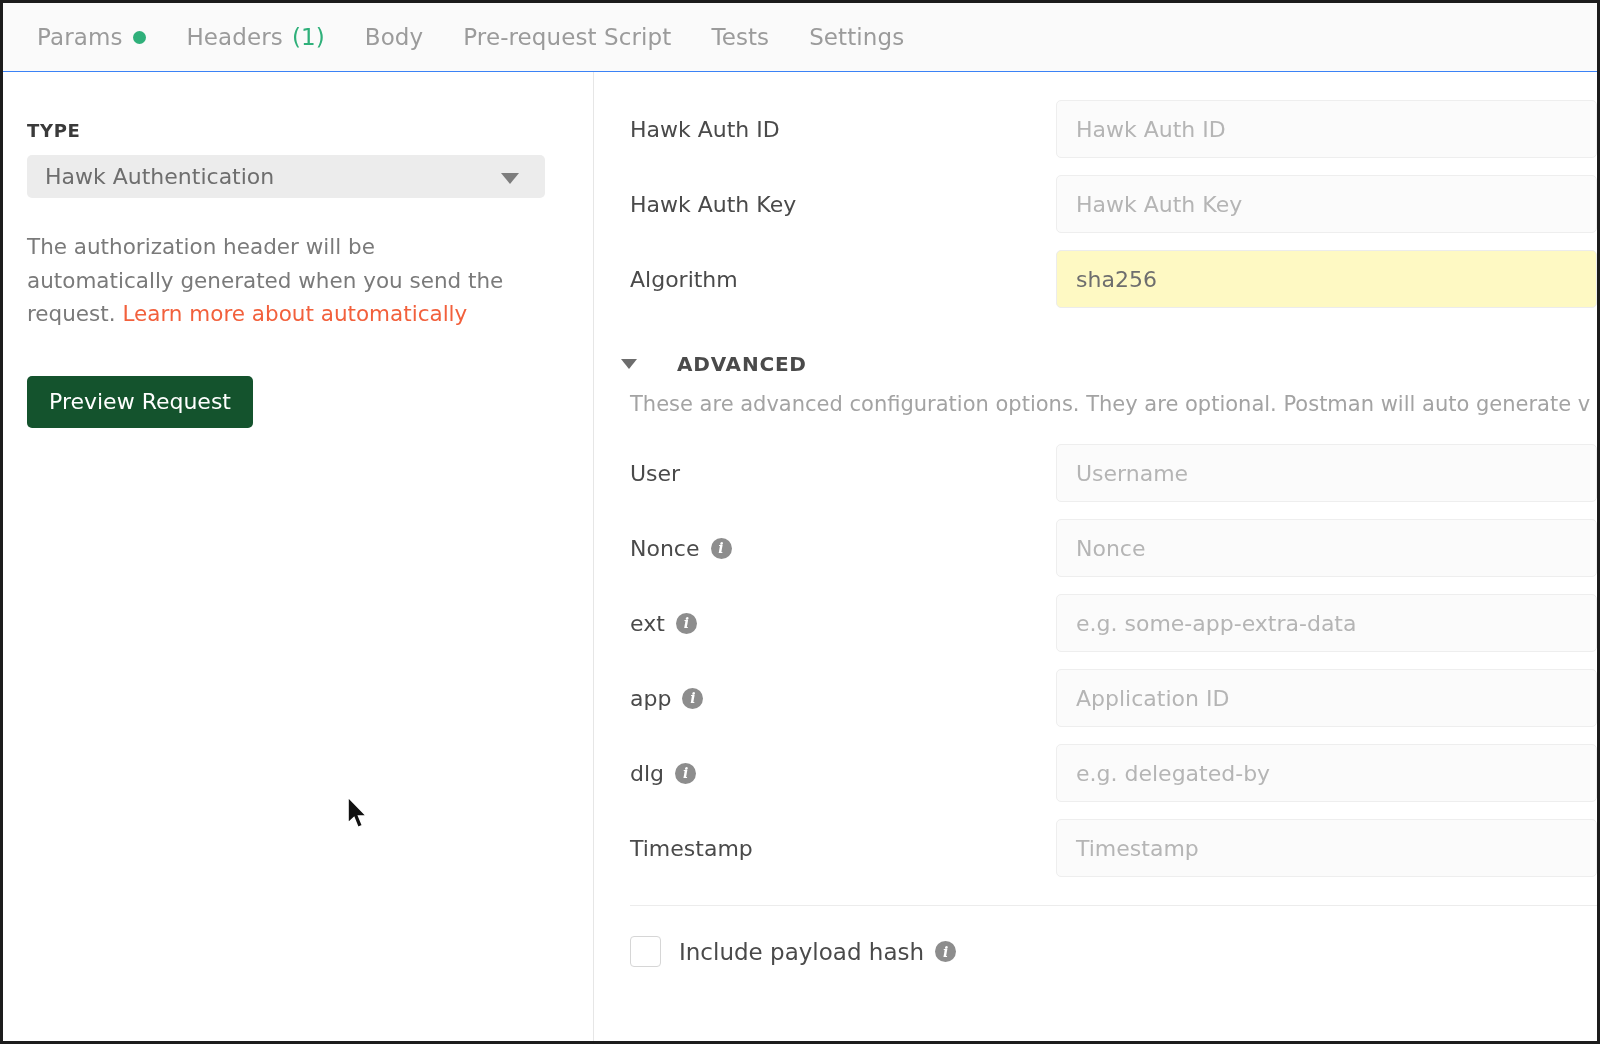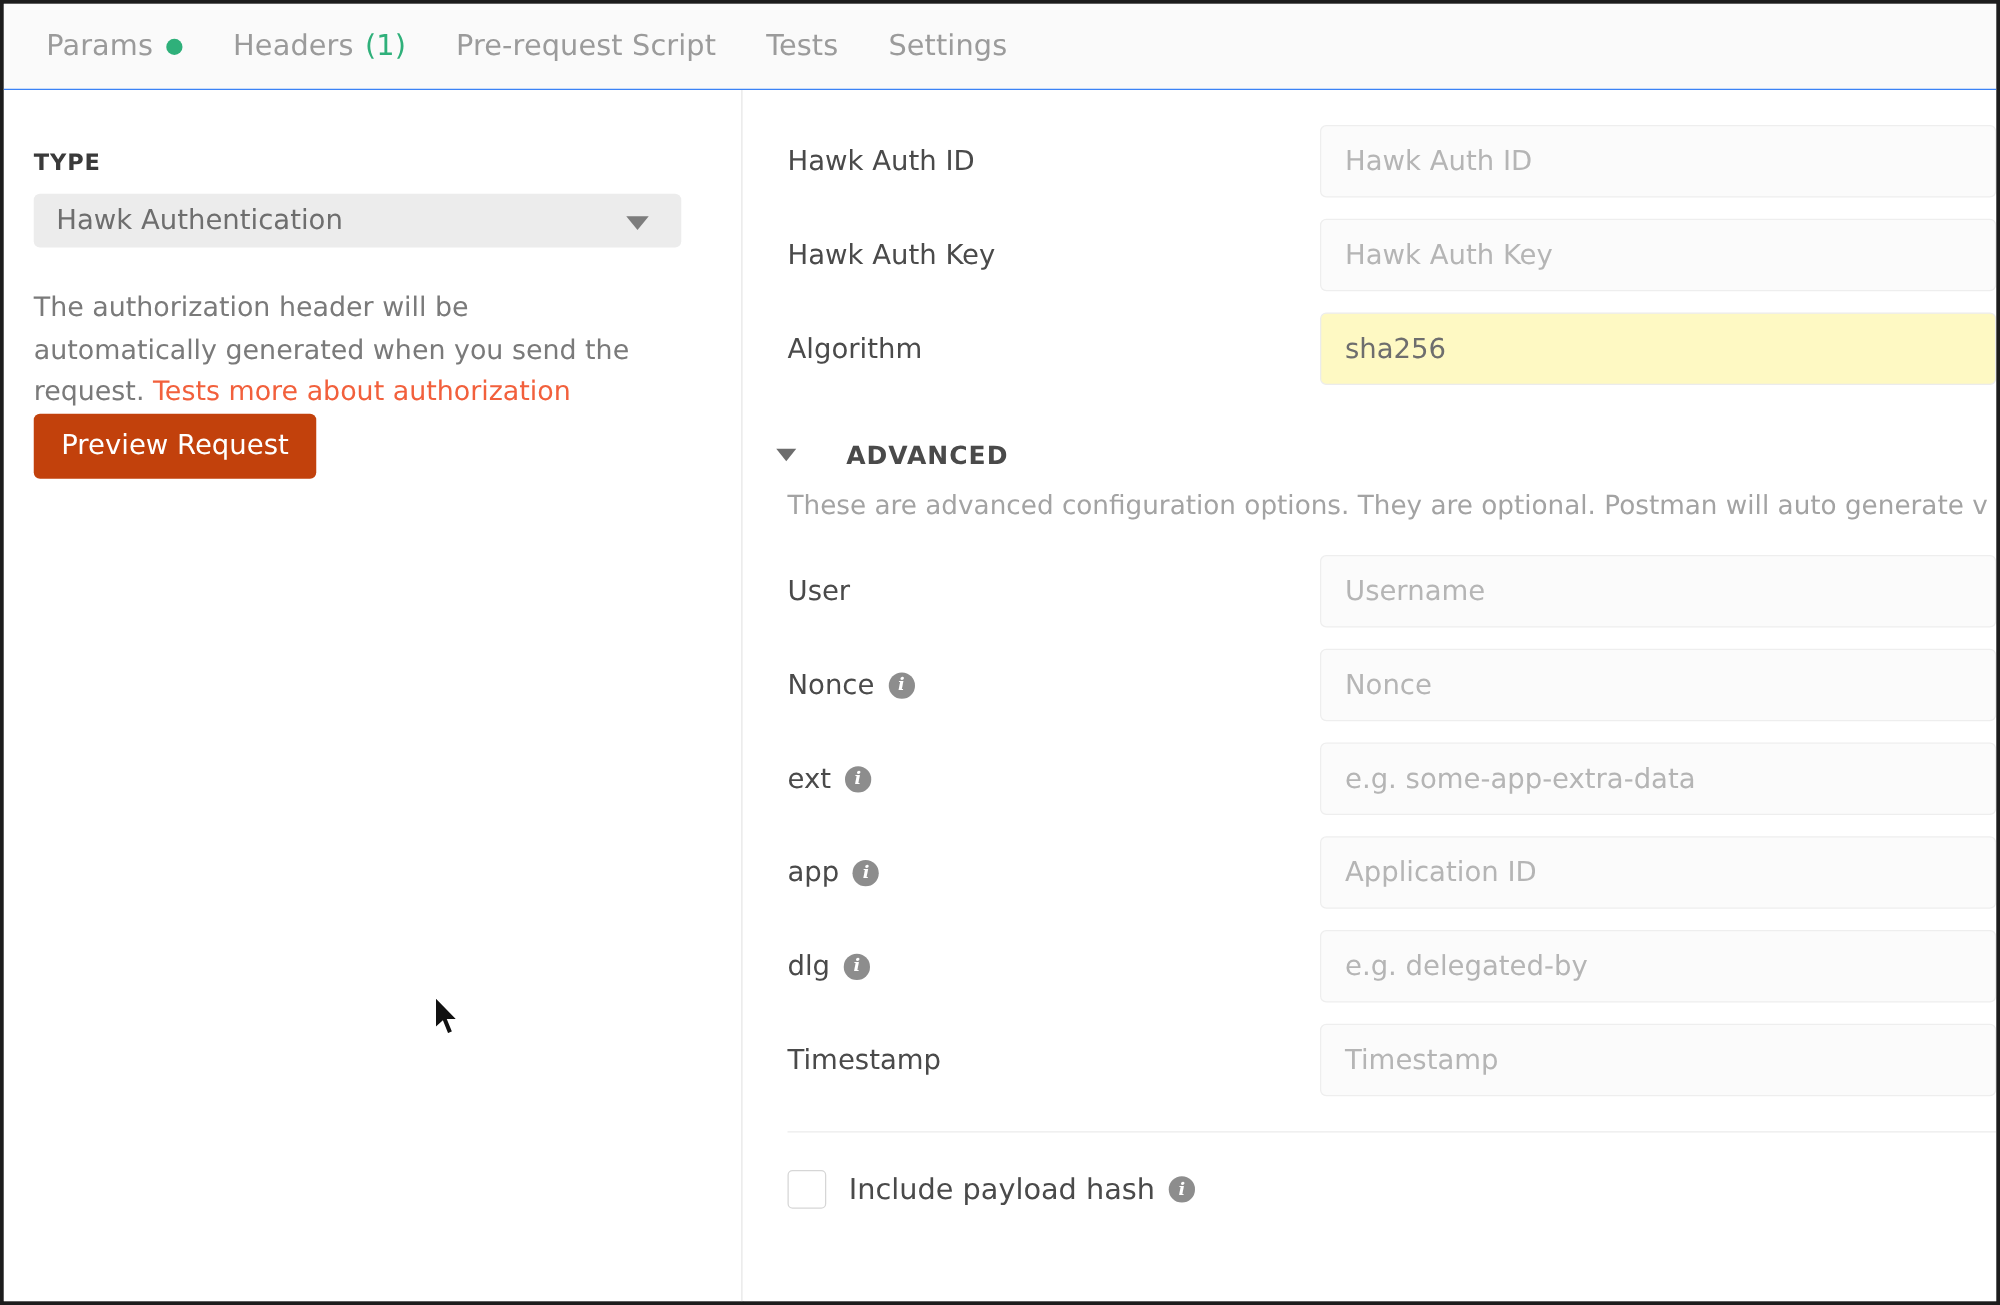--- a/index.html
+++ b/index.html
@@ -110,26 +110,27 @@
   }
   .helper {
     margin-top: 32px;
     width: 500px;
     font-size: 21.5px;
     line-height: 33.5px;
     color: #7a7a7a;
   }
   .helper a { color: #f2603c; text-decoration: none; cursor: pointer; }
   .preview-btn {
+    margin-top: 45px;
     display: inline-flex;
     align-items: center;
     justify-content: center;
     height: 52px;
     padding: 0 22px;
-    background: #c2410c;
+    background: #14532d;
     color: #ffffff;
     font-size: 22px;
     border: none;
     border-radius: 5px;
     cursor: pointer;
     font-family: inherit;
   }
 
   
   .row {
@@ -261,40 +262,43 @@
   <div class="tabbar" id="tabbar">
       <div class="tab">
         <span>Params</span>
         <span class="dot"></span>
       </div>
       <div class="tab">
         <span>Headers</span>
         <span class="count">(1)</span>
       </div>
       <div class="tab">
+        <span>Body</span>
+      </div>
+      <div class="tab">
         <span>Pre-request Script</span>
       </div>
       <div class="tab">
         <span>Tests</span>
       </div>
       <div class="tab">
         <span>Settings</span>
       </div>
     </div>
 
   <div class="left-pane">
     <div class="type-label">TYPE</div>
 
     <div class="type-select">
       <span>Hawk Authentication</span>
       <span class="caret-down"></span>
     </div>
 
     <div class="helper">
-      <span>The authorization header will be automatically generated when you send the request. </span><a href="#">Tests more about authorization</a>
+      <span>The authorization header will be automatically generated when you send the request. </span><a href="#">Learn more about automatically</a>
     </div>
 
     <button class="preview-btn">Preview Request</button>
   </div>
 
   <div class="right-pane">
     <div id="basic-rows">
         <div class="row">
           <div class="rlabel">
             <span>Hawk Auth ID</span>

